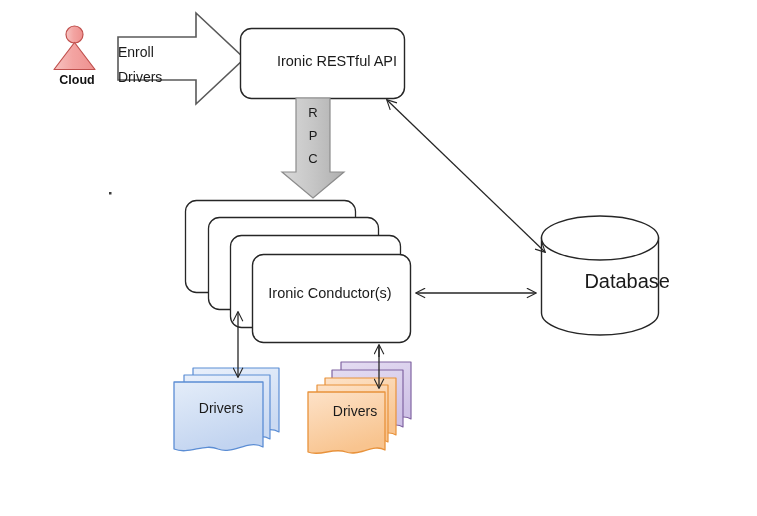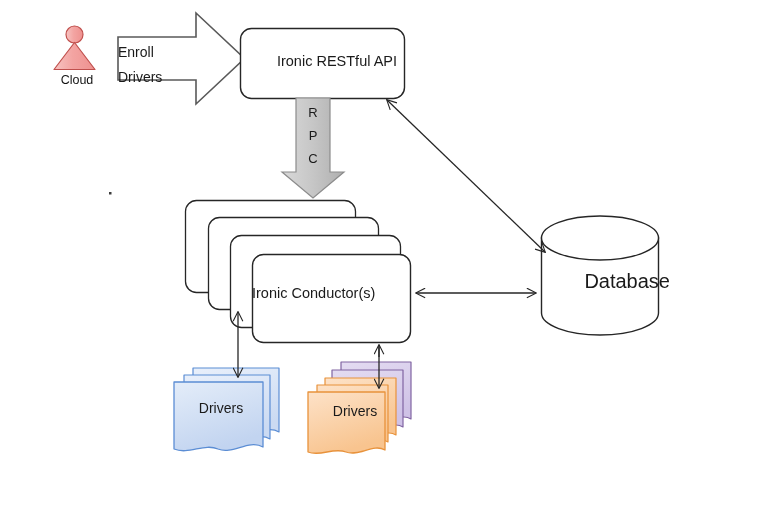--- a/index.html
+++ b/index.html
@@ -28,21 +28,21 @@
     font-family: "Liberation Sans", sans-serif;
     white-space: nowrap;
     pointer-events: none;
   }
   
   #actor-caption {
     left: 18px;
     top: 73px;
     width: 118px;
     font-size: 12.5px;
-    font-weight: normal;
+    font-weight: bold;
     line-height: 15px;
     text-align: center;
     color: #121212;
   }
   
   #enroll-label {
     left: 118px;
     top: 40px;
     width: 95px;
     font-size: 14px;
@@ -67,20 +67,21 @@
     font-size: 13px;
     color: #1a1a1a;
     font-family: "Liberation Sans", sans-serif;
   }
   
   #conductor-label {
     left: 252px;
     top: 285px;
     width: 156px;
     font-size: 14.5px;
+    text-align: center;
     color: #1a1a1a;
   }
   
   #database-label {
     left: 546px;
     top: 270px;
     width: 124px;
     font-size: 20px;
     text-align: right;
     color: #1a1a1a;

